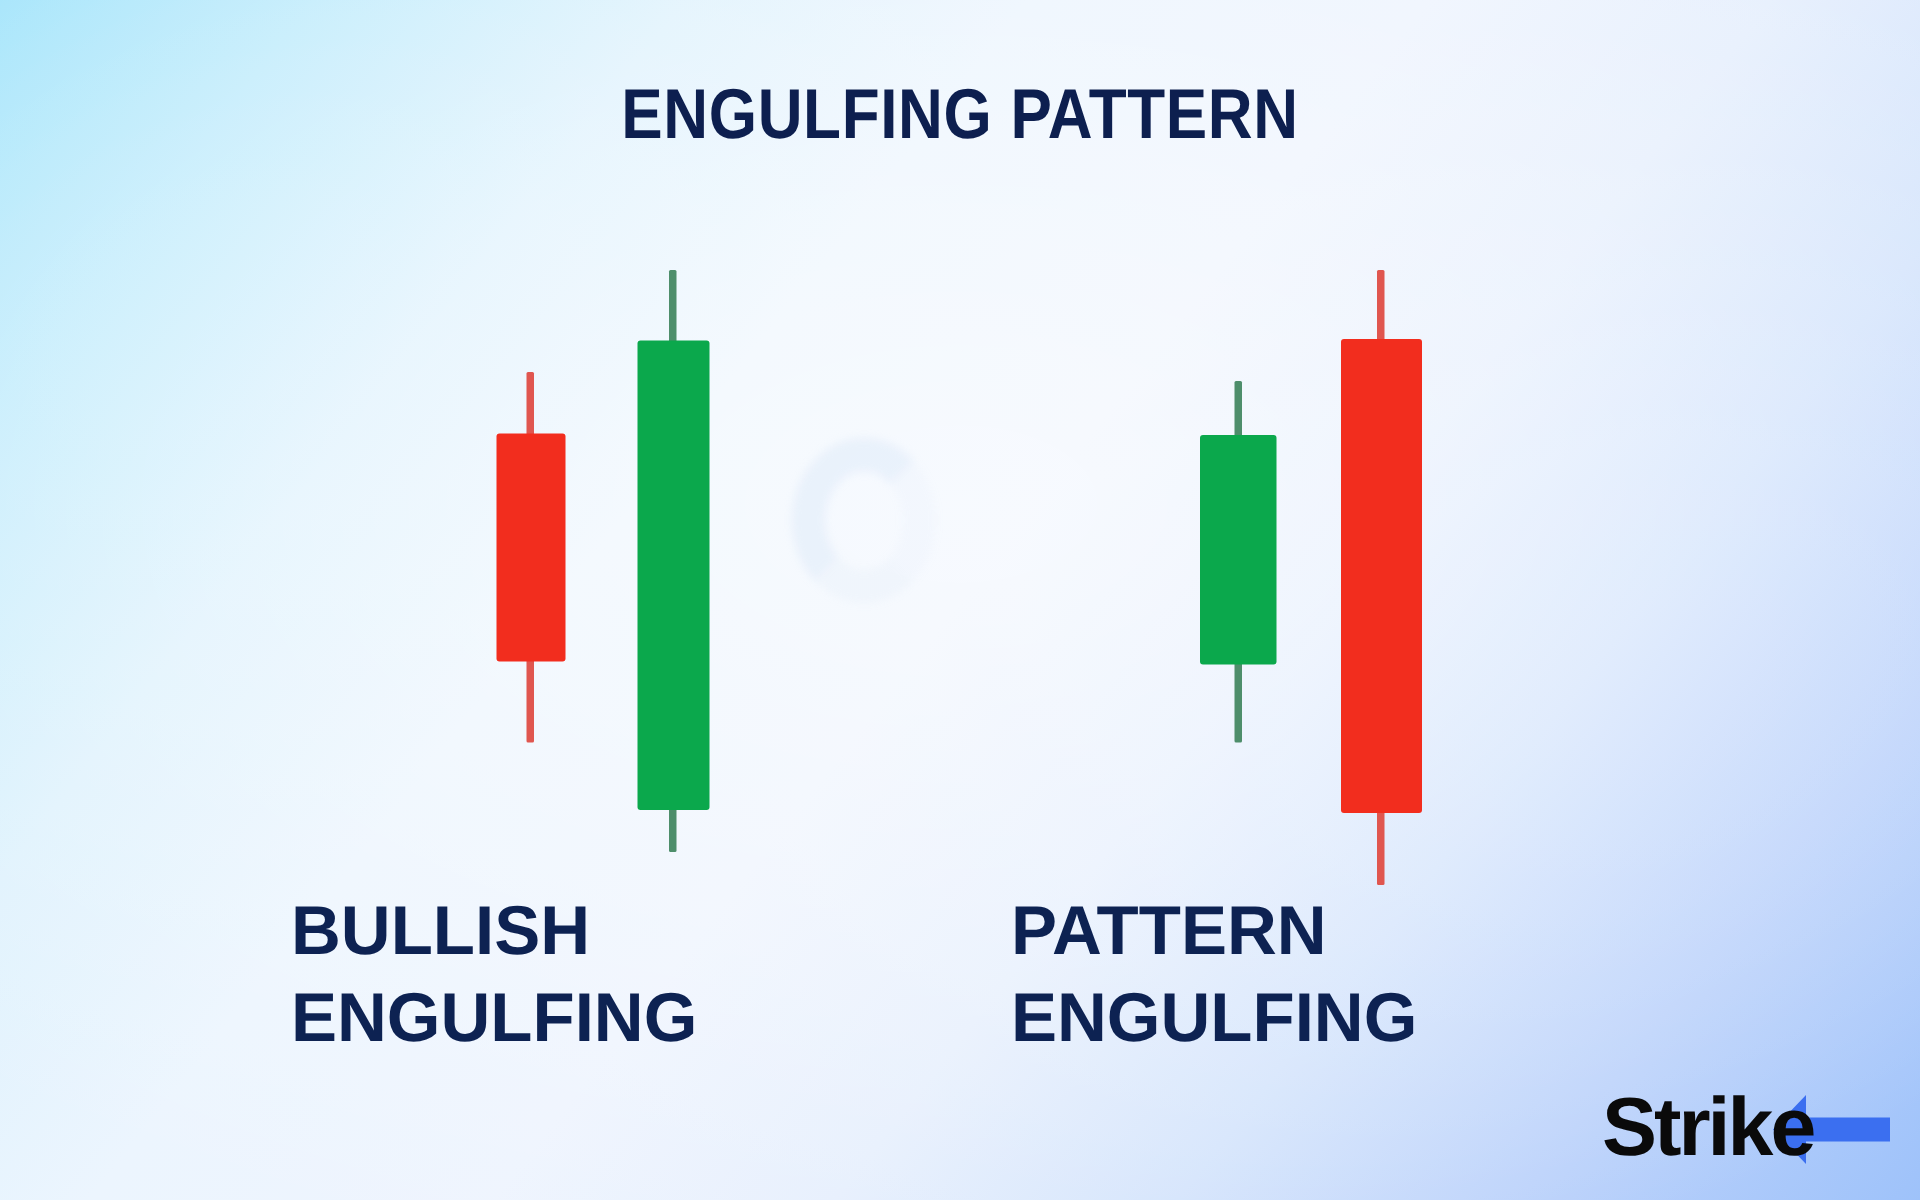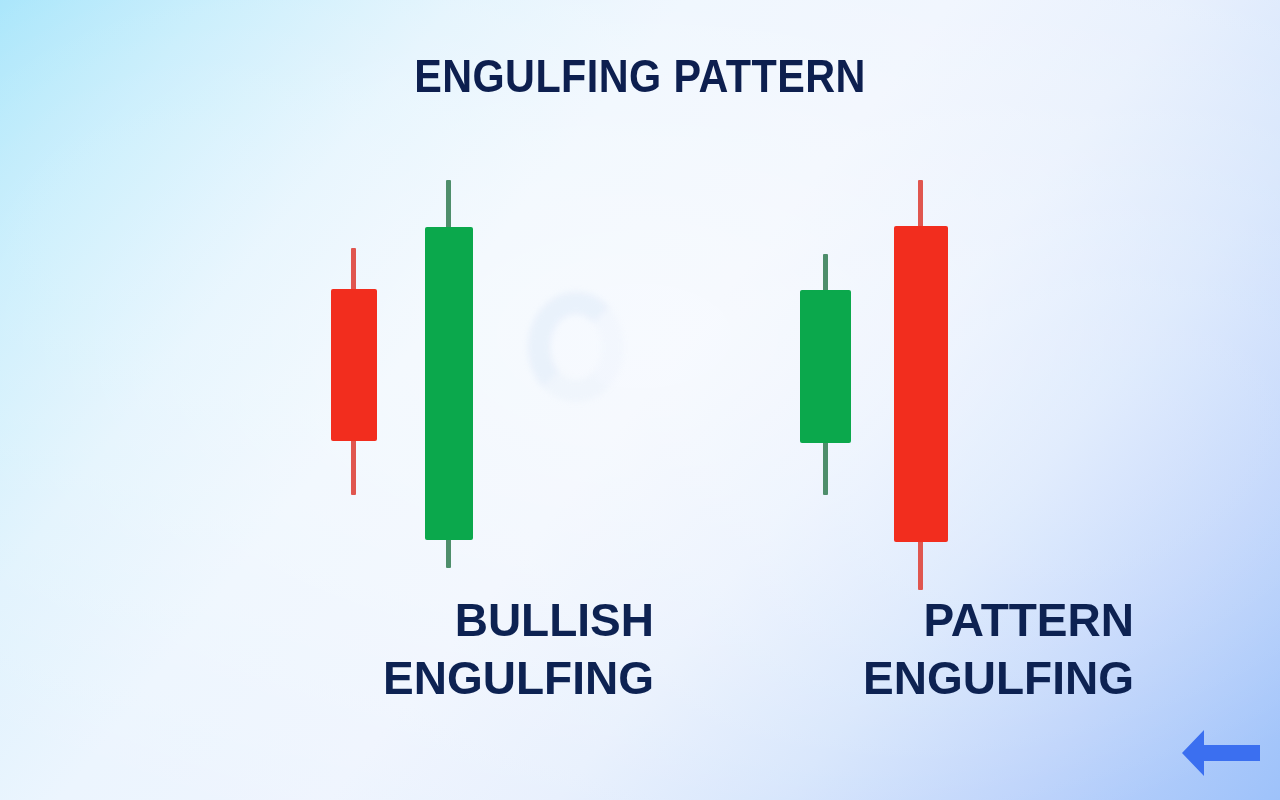--- a/index.html
+++ b/index.html
@@ -47,21 +47,21 @@
     transform-origin: center top;
     white-space:nowrap;
   }
 
   .candle { position:absolute; }
   .wick   { position:absolute; width:5px; border-radius:1px; }
   .body   { position:absolute; border-radius:2px; }
 
   .caption {
     position:absolute;
-    text-align:right;
+    text-align:left;
     font-weight:bold;
     font-size:46px;
     line-height:1.27;
     color:#0d2252;
     letter-spacing:0px;
     white-space:pre-line;
   }
 
   
   #logo {
@@ -110,15 +110,16 @@
     <div class="body" style="left:894px; top:226px; width:54px; height:316px; background:#f22d1e;"></div>
   </div>
 
   <div class="caption" style="left:674px; top:591px; width:460px;">PATTERN
 ENGULFING</div>
 
   <div id="logo">
     <svg id="logo-arrow" viewBox="0 0 86 46">
       <path d="M30 0 L8 23 L30 46 L30 31 L86 31 L86 15 L30 15 Z" fill="#3b6ff0"></path>
     </svg>
+    <div id="logo-word">Strike</div>
   </div>
 
 </div>
 
 </body></html>

